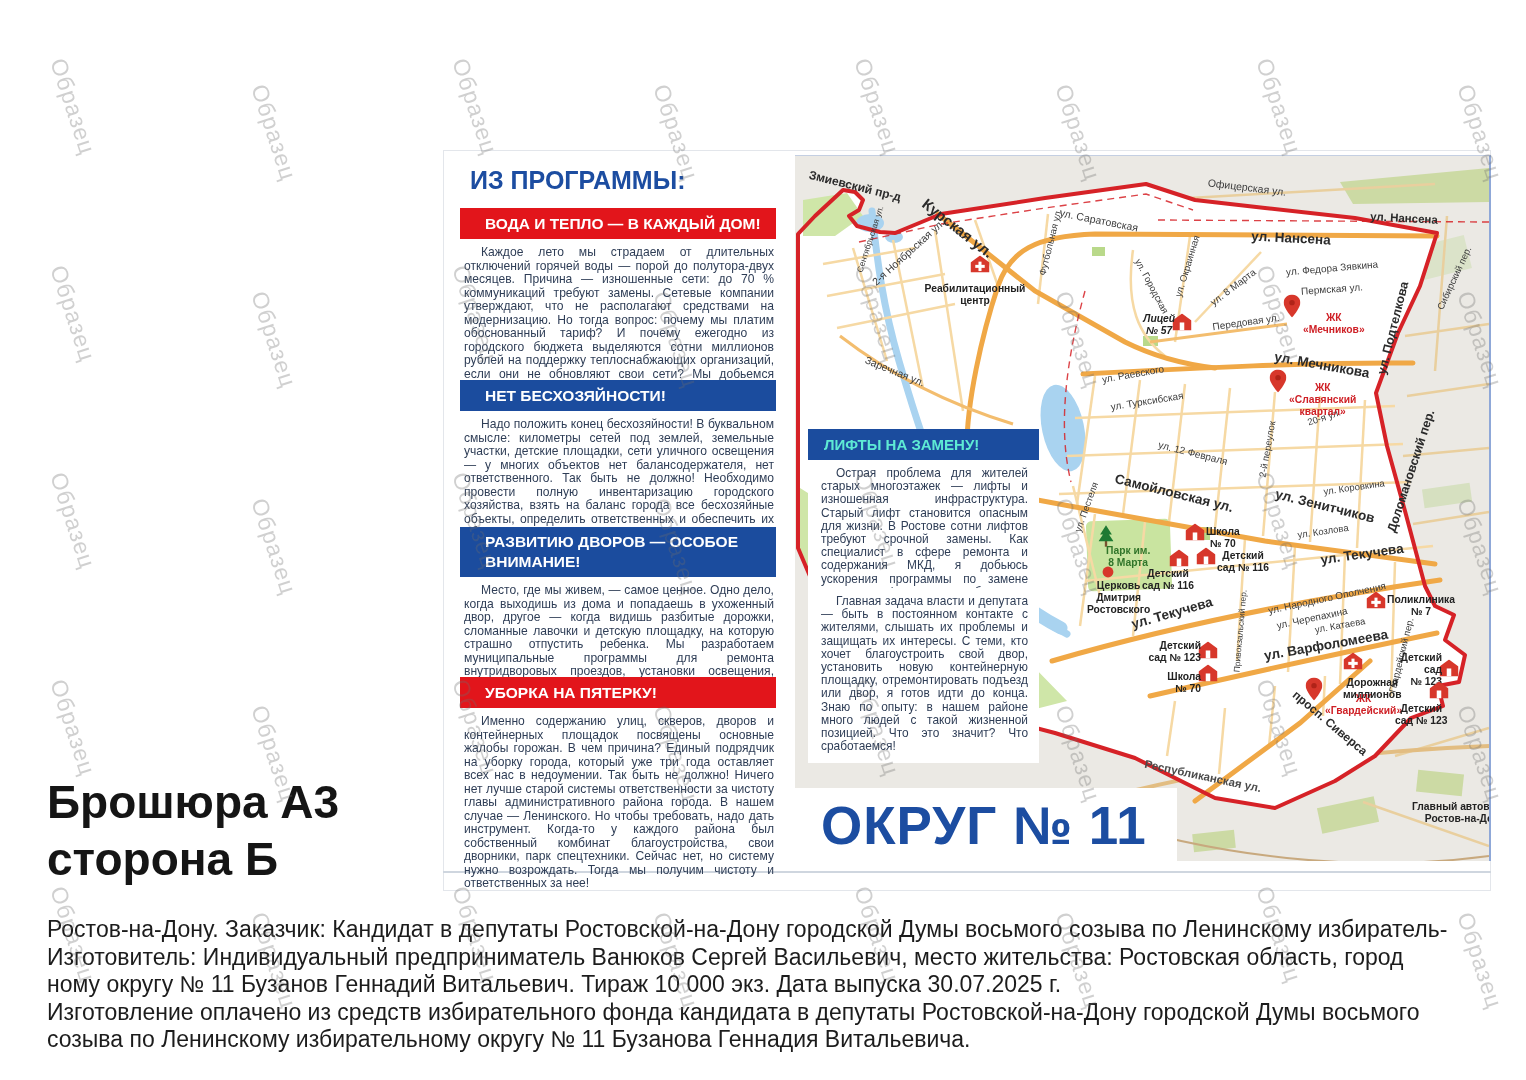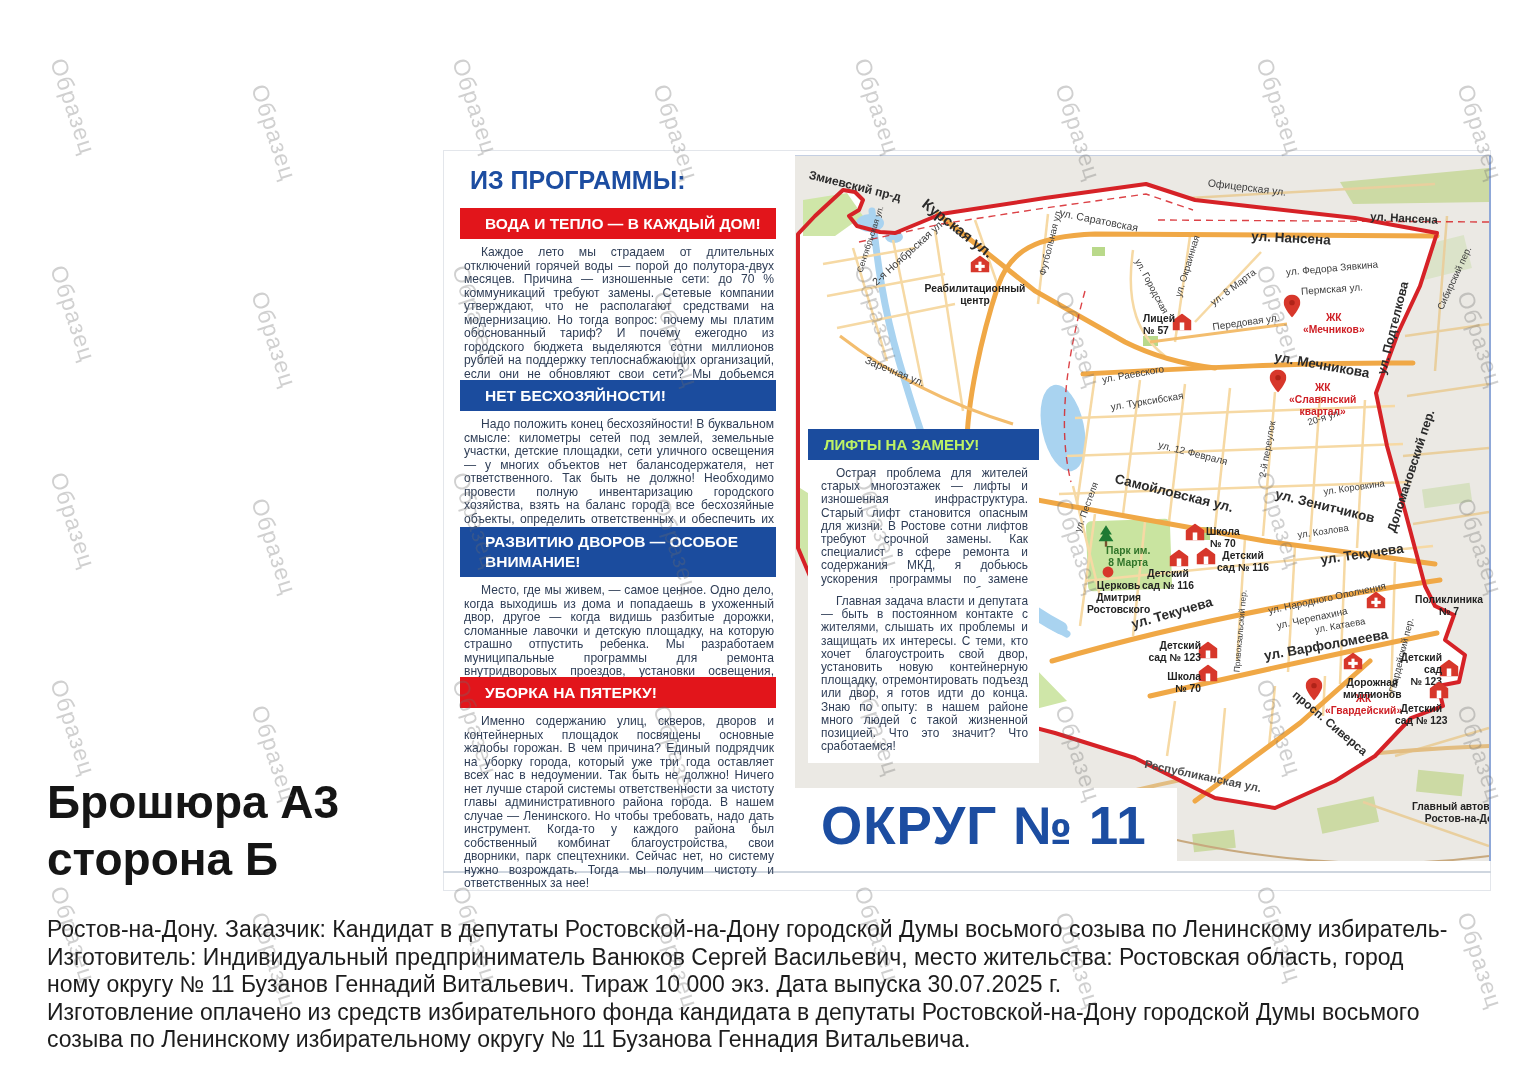--- a/index.html
+++ b/index.html
@@ -24,21 +24,21 @@
   #left-col .sec{position:absolute;left:460px;width:316px;z-index:3;}
   .sec-banner{min-height:31px;display:flex;align-items:center;box-sizing:border-box;
               padding:5px 12px 5px 25px;color:#fff;font-weight:700;font-size:15.5px;line-height:20px;}
   .sec-banner.red{background:#e2151b;}
   .sec-banner.blue{background:#1b4c9e;}
   .sec p{margin:7px 2px 0 4px;font-size:12.1px;line-height:13.5px;color:#2e3d56;
          text-align:justify;text-indent:17px;}
 
   
   .card{position:absolute;left:808px;width:231px;z-index:3;}
-  .card-head{background:#1b4c9e;color:#bef264;font-weight:700;font-size:15px;line-height:19px;
+  .card-head{background:#1b4c9e;color:#5eead4;font-weight:700;font-size:15px;line-height:19px;
              padding:6px 10px 6px 16px;min-height:31px;box-sizing:border-box;display:flex;align-items:center;}
   .card-body{background:#fff;padding:7px 11px 10px 13px;font-size:11.9px;line-height:13.2px;
              color:#2e3d56;text-align:justify;text-indent:15px;margin:0;}
 
   .okrug{position:absolute;left:795px;top:788px;width:382px;height:74px;background:#fff;
          display:flex;align-items:center;padding-left:26px;box-sizing:border-box;z-index:3;}
   .okrug-text{font-size:53px;font-weight:700;color:#1c4da1;letter-spacing:1px;}
 
   
   .side-label{position:absolute;left:47px;top:774px;font-size:46px;font-weight:700;color:#151515;
@@ -178,21 +178,21 @@
         <div class="poi" style="left: 185px; top: 108px;"><svg width="19" height="17" viewBox="0 0 20 18">
             <path d="M10 0L20 7.5V18H0V7.5Z" fill="#d7372b"></path>
             <rect x="8.4" y="6.5" width="3.2" height="10" fill="#fff"></rect>
             <rect x="5" y="9.9" width="10" height="3.2" fill="#fff"></rect>
           </svg></div>
         <div class="poi-label v-dark" style="left: 180px; top: 127px; transform: translateX(-50%); text-align: center;"><span>Реабилитационный</span><br><span>центр</span></div>
         <div class="poi" style="left: 387px; top: 166px;"><svg width="19" height="17" viewBox="0 0 20 18">
             <path d="M10 0L20 7.5V18H0V7.5Z" fill="#d7372b"></path>
             <rect x="7.6" y="9.5" width="4.8" height="8.5" fill="#fff"></rect>
           </svg></div>
-        <div class="poi-label v-dark" style="left: 380px; top: 157px; transform: translateX(-100%); text-align: left;"><span>Лицей</span><br><span>№ 57</span></div>
+        <div class="poi-label v-dark" style="left: 380px; top: 157px; transform: translateX(-100%); text-align: center; font-style: italic;"><span>Лицей</span><br><span>№ 57</span></div>
         <div class="poi" style="left: 497px; top: 150px;"><svg width="17" height="23" viewBox="0 0 16 22">
             <path d="M8 0C3.58 0 0 3.58 0 8c0 5.3 8 14 8 14s8-8.7 8-14c0-4.42-3.58-8-8-8z" fill="#d7372b"></path>
             <circle cx="8" cy="7.8" r="2.6" fill="#b02318"></circle>
           </svg></div>
         <div class="poi-label v-red" style="left: 508px; top: 156px;"><span>ЖК</span><br><span>«Мечников»</span></div>
         <div class="poi" style="left: 483px; top: 225px;"><svg width="17" height="23" viewBox="0 0 16 22">
             <path d="M8 0C3.58 0 0 3.58 0 8c0 5.3 8 14 8 14s8-8.7 8-14c0-4.42-3.58-8-8-8z" fill="#d7372b"></path>
             <circle cx="8" cy="7.8" r="2.6" fill="#b02318"></circle>
           </svg></div>
         <div class="poi-label v-red" style="left: 494px; top: 226px;"><span>ЖК</span><br><span>«Славянский</span><br><span>квартал»</span></div>
@@ -218,21 +218,21 @@
         <div class="poi" style="left: 311px; top: 380px;"><svg width="15" height="22" viewBox="0 0 14 20">
             <rect x="5.9" y="12" width="2.2" height="8" fill="#7a5230"></rect>
             <path d="M7 0l5.5 8.5H9.8L14 15H0l4.2-6.5H1.5Z" fill="#1f7a33"></path>
           </svg></div>
         <div class="poi-label v-green" style="left: 311px; top: 389px;"><span>Парк им.</span><br><span>8 Марта</span></div>
         <div class="poi" style="left: 581px; top: 444px;"><svg width="19" height="17" viewBox="0 0 20 18">
             <path d="M10 0L20 7.5V18H0V7.5Z" fill="#d7372b"></path>
             <rect x="8.4" y="6.5" width="3.2" height="10" fill="#fff"></rect>
             <rect x="5" y="9.9" width="10" height="3.2" fill="#fff"></rect>
           </svg></div>
-        <div class="poi-label v-dark" style="left: 592px; top: 438px; margin-left: 28px;"><span>Поликлиника</span><br><span>№ 7</span></div>
+        <div class="poi-label v-dark" style="left: 592px; top: 438px;"><span>Поликлиника</span><br><span>№ 7</span></div>
         <div class="poi" style="left: 413px; top: 494px;"><svg width="19" height="17" viewBox="0 0 20 18">
             <path d="M10 0L20 7.5V18H0V7.5Z" fill="#d7372b"></path>
             <rect x="7.6" y="9.5" width="4.8" height="8.5" fill="#fff"></rect>
           </svg></div>
         <div class="poi-label v-dark" style="left: 406px; top: 484px; transform: translateX(-100%); text-align: right;"><span>Детский</span><br><span>сад № 123</span></div>
         <div class="poi" style="left: 413px; top: 517px;"><svg width="19" height="17" viewBox="0 0 20 18">
             <path d="M10 0L20 7.5V18H0V7.5Z" fill="#d7372b"></path>
             <rect x="7.6" y="9.5" width="4.8" height="8.5" fill="#fff"></rect>
           </svg></div>
         <div class="poi-label v-dark" style="left: 406px; top: 515px; transform: translateX(-100%); text-align: right;"><span>Школа</span><br><span>№ 70</span></div>

